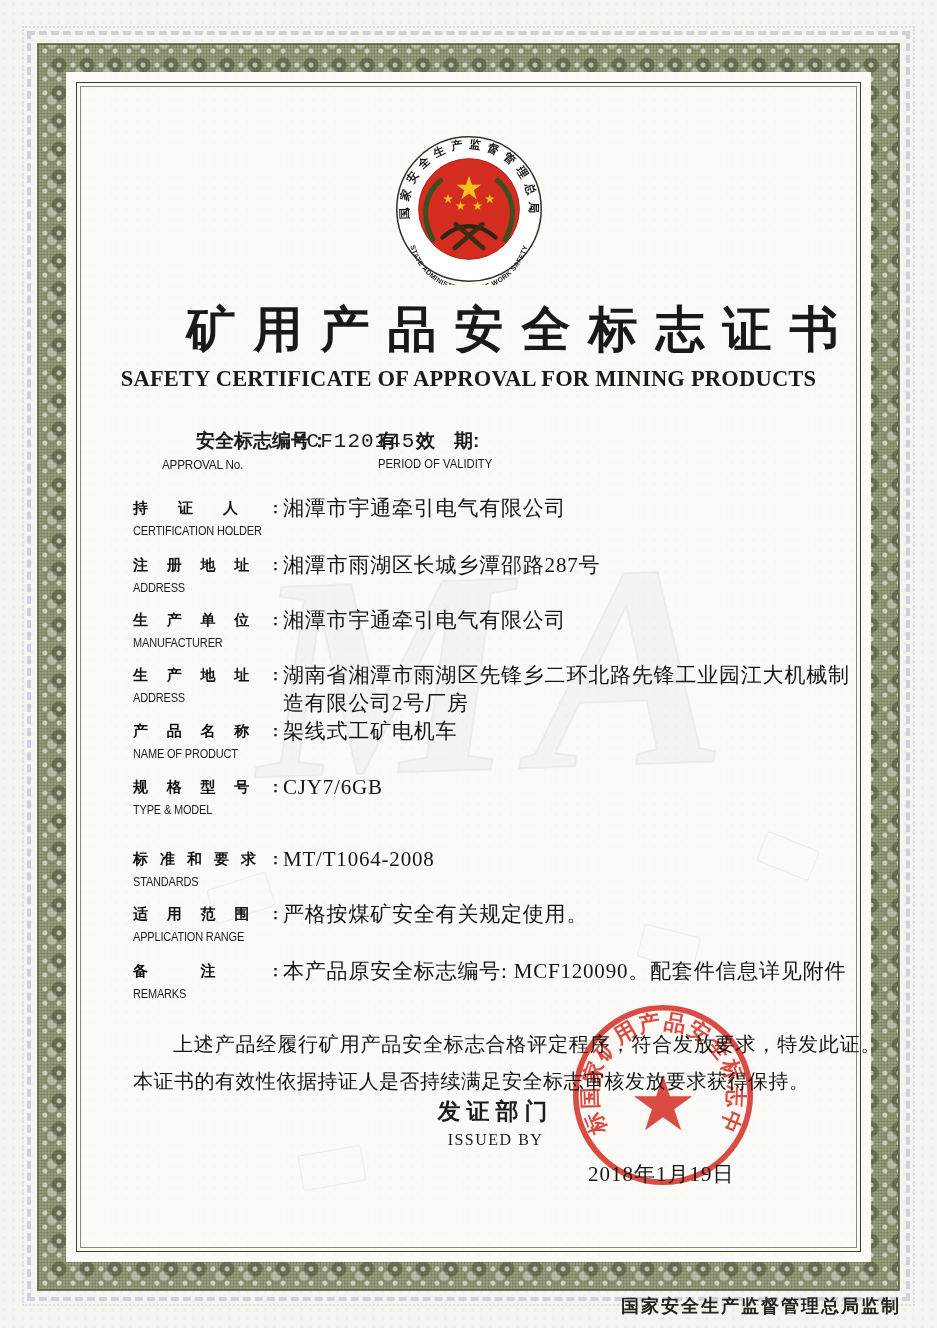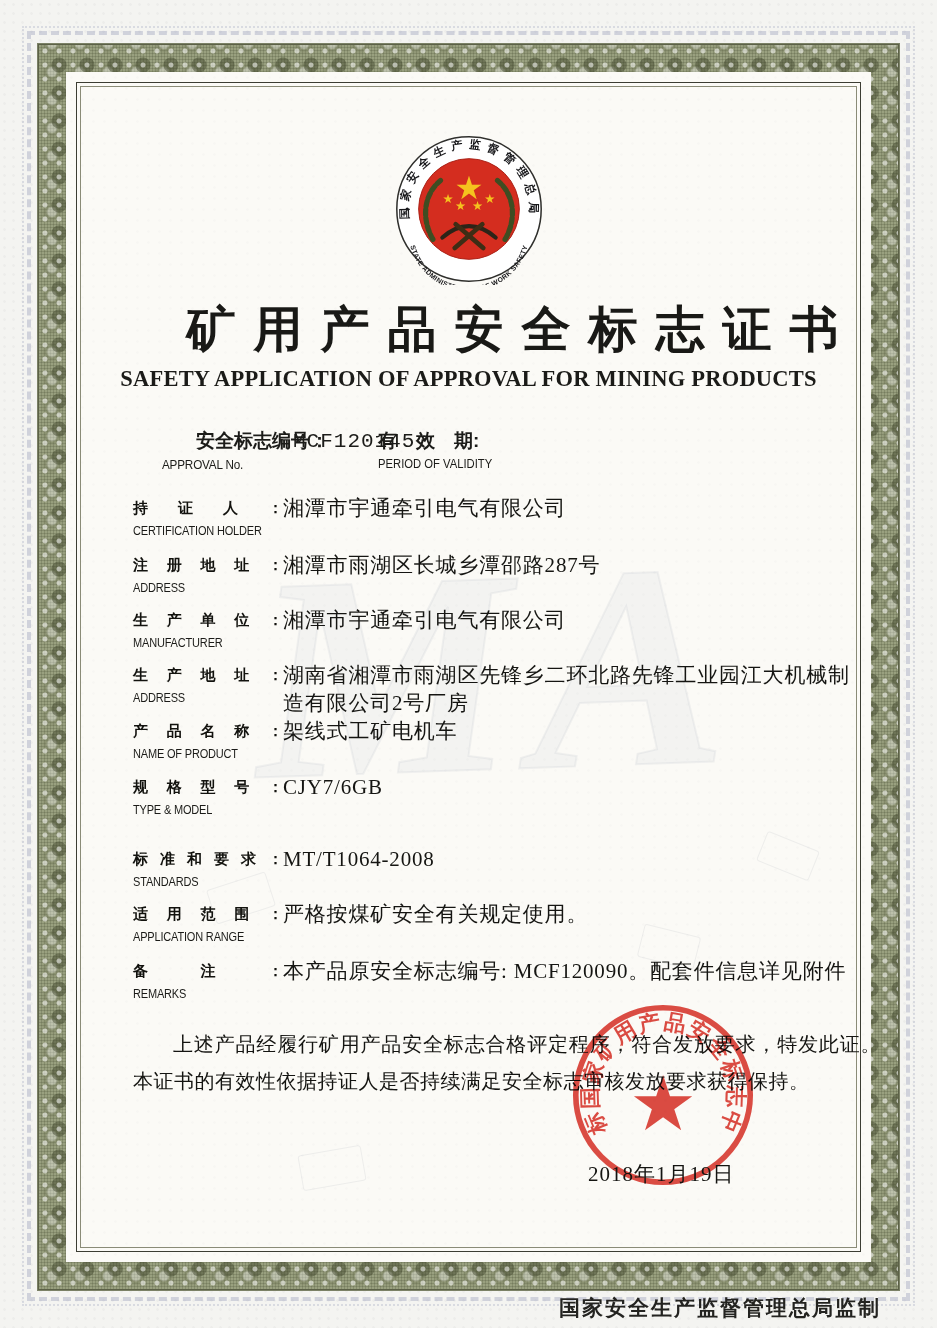--- a/index.html
+++ b/index.html
@@ -115,23 +115,23 @@
   }
   .issued .zh{font-family:"Liberation Serif","DejaVu Serif",serif;font-size:23px;font-weight:600;letter-spacing:6px;}
   .issued .en{font-family:"Liberation Serif","DejaVu Serif",serif;font-size:16px;letter-spacing:1.5px;margin-top:4px;}
   .seal{position:absolute;left:568px;top:1000px;width:190px;height:190px;mix-blend-mode:multiply;opacity:.9;}
   .date{
     position:absolute;left:588px;top:1160px;
     font-family:"Liberation Serif","DejaVu Serif",serif;
     font-size:21px;letter-spacing:1px;color:#141411;
   }
   .footer-note{
-    position:absolute;right:56px;top:1294px;
-    font-family:"Liberation Serif","DejaVu Serif",serif;
-    font-size:21px;font-weight:700;letter-spacing:2px;color:#232320;
+    position:absolute;right:36px;top:1294px;
+    font-family:"Liberation Serif","DejaVu Serif",serif;
+    font-size:18px;font-weight:700;letter-spacing:2px;color:#232320;
   }
 </style>
 </head>
 <body>
 
 <div class="page">
 
   <div class="lace"></div>
   <div class="band"></div>
   <div class="band-hole"></div>
@@ -171,21 +171,21 @@
     </g>
 
     <g stroke-linecap="round">
       <path d="M 52,110 C 70,94 90,94 108,110" stroke="#2c2418" stroke-width="4.5" fill="none"></path>
       <line x1="66" y1="96" x2="95" y2="121" stroke="#3d2d15" stroke-width="5"></line>
       <line x1="94" y1="96" x2="65" y2="121" stroke="#3d2d15" stroke-width="5"></line>
     </g>
   </svg>
 
   <div class="title">矿用产品安全标志证书</div>
-  <div class="subtitle">SAFETY APPLICATION OF APPROVAL FOR MINING PRODUCTS</div>
+  <div class="subtitle">SAFETY CERTIFICATE OF APPROVAL FOR MINING PRODUCTS</div>
 
   <div class="ap-label">安全标志编号：</div>
   <div class="ap-en">APPROVAL No.</div>
   <div class="ap-no">MCF120145</div>
   <div class="va-label">有　效　期:</div>
   <div class="va-en">PERIOD OF VALIDITY</div>
 
   <div class="row" style="top:494px">
     <span class="zh-label">持证人：</span><span class="value">湘潭市宇通牵引电气有限公司</span>
     <div class="en-label">CERTIFICATION HOLDER</div>
@@ -218,20 +218,24 @@
     <span class="zh-label">适用范围：</span><span class="value">严格按煤矿安全有关规定使用。</span>
     <div class="en-label">APPLICATION RANGE</div>
   </div>
   <div class="row" style="top:957px">
     <span class="zh-label">备注：</span><span class="value">本产品原安全标志编号: MCF120090。配套件信息详见附件</span>
     <div class="en-label">REMARKS</div>
   </div>
 
   <div class="statement">上述产品经履行矿用产品安全标志合格评定程序，符合发放要求，特发此证。本证书的有效性依据持证人是否持续满足安全标志审核发放要求获得保持。</div>
 
+  <div class="issued">
+    <div class="zh">发证部门</div>
+    <div class="en">ISSUED BY</div>
+  </div>
 
   <svg class="seal" viewBox="0 0 220 220">
     <defs>
       <path id="sealArc" d="M 47.8,153.6 A 76,76 0 1 1 172.2,153.6" fill="none"></path>
     </defs>
     <circle cx="110" cy="110" r="101" fill="none" stroke="#d8281e" stroke-width="6.5" opacity=".92"></circle>
     <text font-size="25" letter-spacing="2" fill="#d8281e" font-weight="700" font-family="Liberation Sans, sans-serif" opacity=".92">
       <textPath href="#sealArc" startOffset="50%" text-anchor="middle">安标国家矿用产品安全标志中心</textPath>
     </text>
     <text x="110" y="120" text-anchor="middle" dominant-baseline="central" font-size="88" fill="#d8281e" opacity=".92">★</text>

